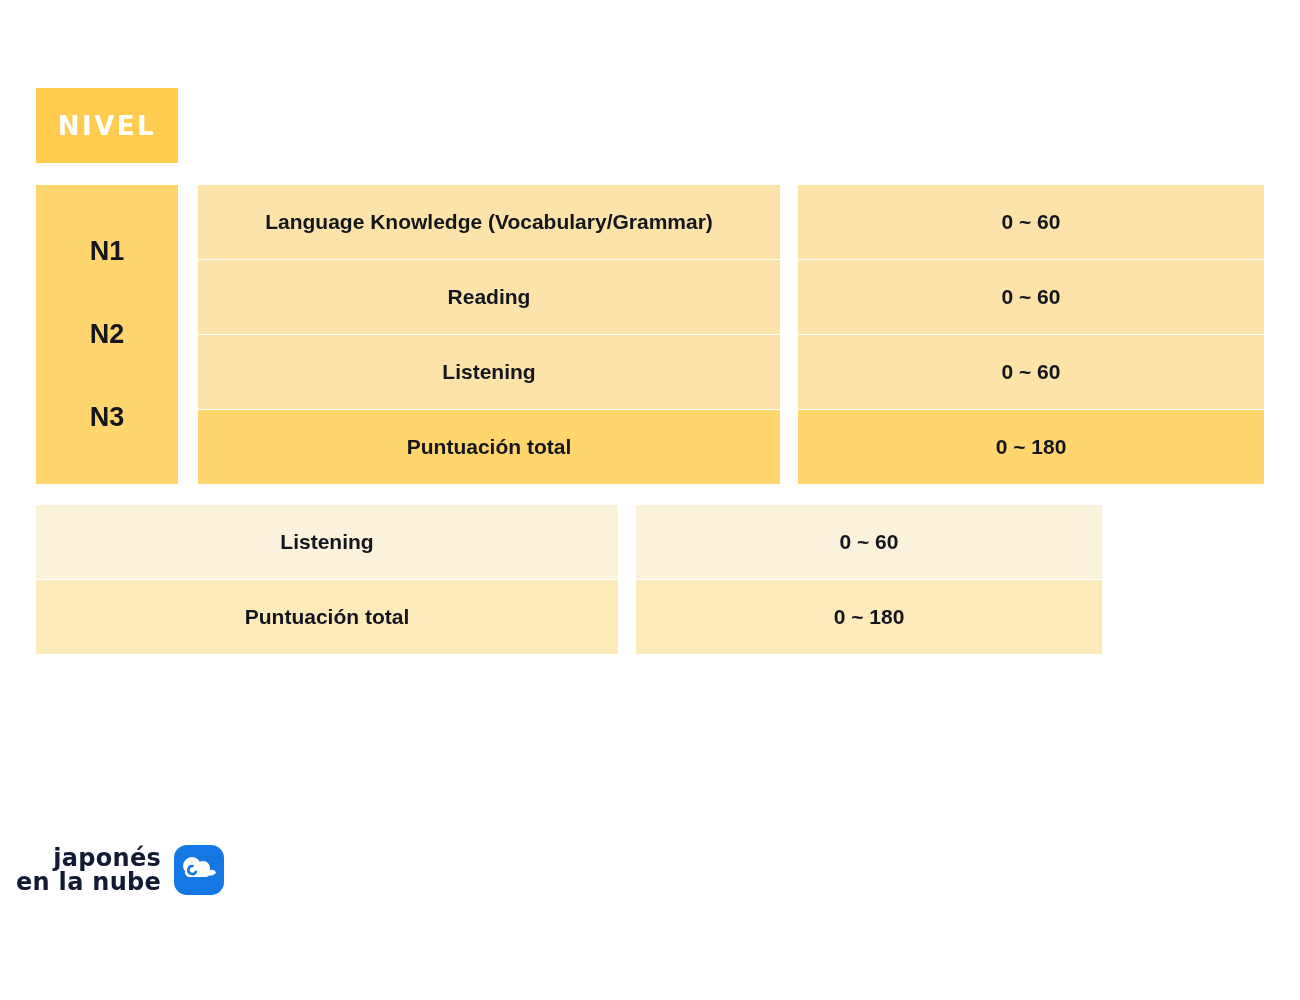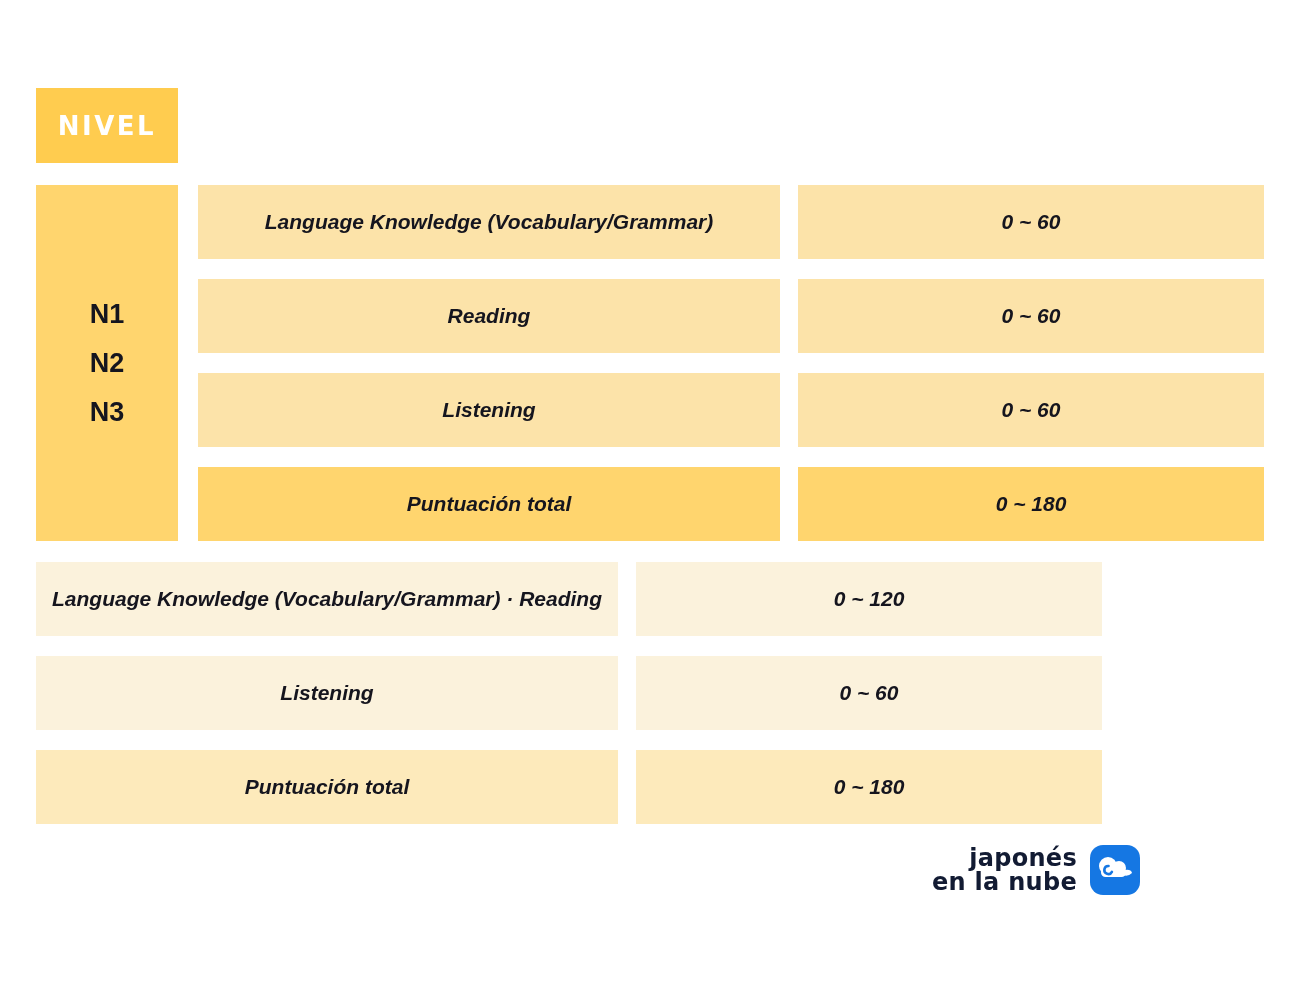--- a/index.html
+++ b/index.html
@@ -31,44 +31,44 @@
     font-size: 26px;
     letter-spacing: 2.5px;
   }
 
   
   .group { display:flex; }
   .group.g1 { margin-bottom:21px; }
 
   .levels {
     display:flex; flex-direction:column; align-items:center; justify-content:center;
-    gap:18px;
+    gap:52px;
     font-weight:700; font-size:27px;
     color: var(--body_text, #15151E);
     font-family: "Liberation Sans", sans-serif;
   }
   .g1 .levels { background: var(--g1_level_bg, #FFD56E); }
   .g2 .levels { background: var(--g2_level_bg, #FDEABB); }
 
-  .rows { display:flex; flex-direction:column; flex:1;font-style:italic; }
+  .rows { display:flex; flex-direction:column; flex:1; }
   .trow { display:flex; height:74px; }
-  .trow + .trow { margin-top:20px; }
+  .trow + .trow { margin-top:1px; }
 
   .txt {
     font-family: "Liberation Sans", sans-serif;
     font-weight:700; font-size:21px;
     color: var(--body_text, #15151E);
   }
   .g1 .trow .cell { background: var(--g1_row_bg, #FCE3A9); }
   .g1 .trow.total .cell { background: var(--g1_total_bg, #FFD56E); }
   .g2 .trow .cell { background: var(--g2_row_bg, #FBF2DC); }
   .g2 .trow.total .cell { background: var(--g2_total_bg, #FDEABB); }
 
   
-  .footer { position:absolute; left:8px; top:845px; width:1132px; display:flex; justify-content:flex-end; }
+  .footer { position:absolute; left:16px; top:845px; width:1132px; display:flex; justify-content:flex-start; }
   .logo { display:flex; align-items:center; }
   .logo-text {
     text-align:right;
     font-weight:800;
     font-size:24px;
     line-height:1.02;
     letter-spacing:0.3px;
     color: var(--logo_text, #121B33);
     margin-right:13px;
   }
@@ -112,24 +112,20 @@
         <div class="trow total">
           <div class="cell txt c2 gapB">Puntuación total</div>
           <div class="cell txt c3">0 ~ 180</div>
         </div>
       </div>
     </div>
 
     <div class="group g2">
       <div class="rows">
         <div class="trow">
-          <div class="cell txt c2 gapB">Language Knowledge (Vocabulary/Grammar) · Reading</div>
-          <div class="cell txt c3">0 ~ 120</div>
-        </div>
-        <div class="trow">
           <div class="cell txt c2 gapB">Listening</div>
           <div class="cell txt c3">0 ~ 60</div>
         </div>
         <div class="trow total">
           <div class="cell txt c2 gapB">Puntuación total</div>
           <div class="cell txt c3">0 ~ 180</div>
         </div>
       </div>
     </div>
 

